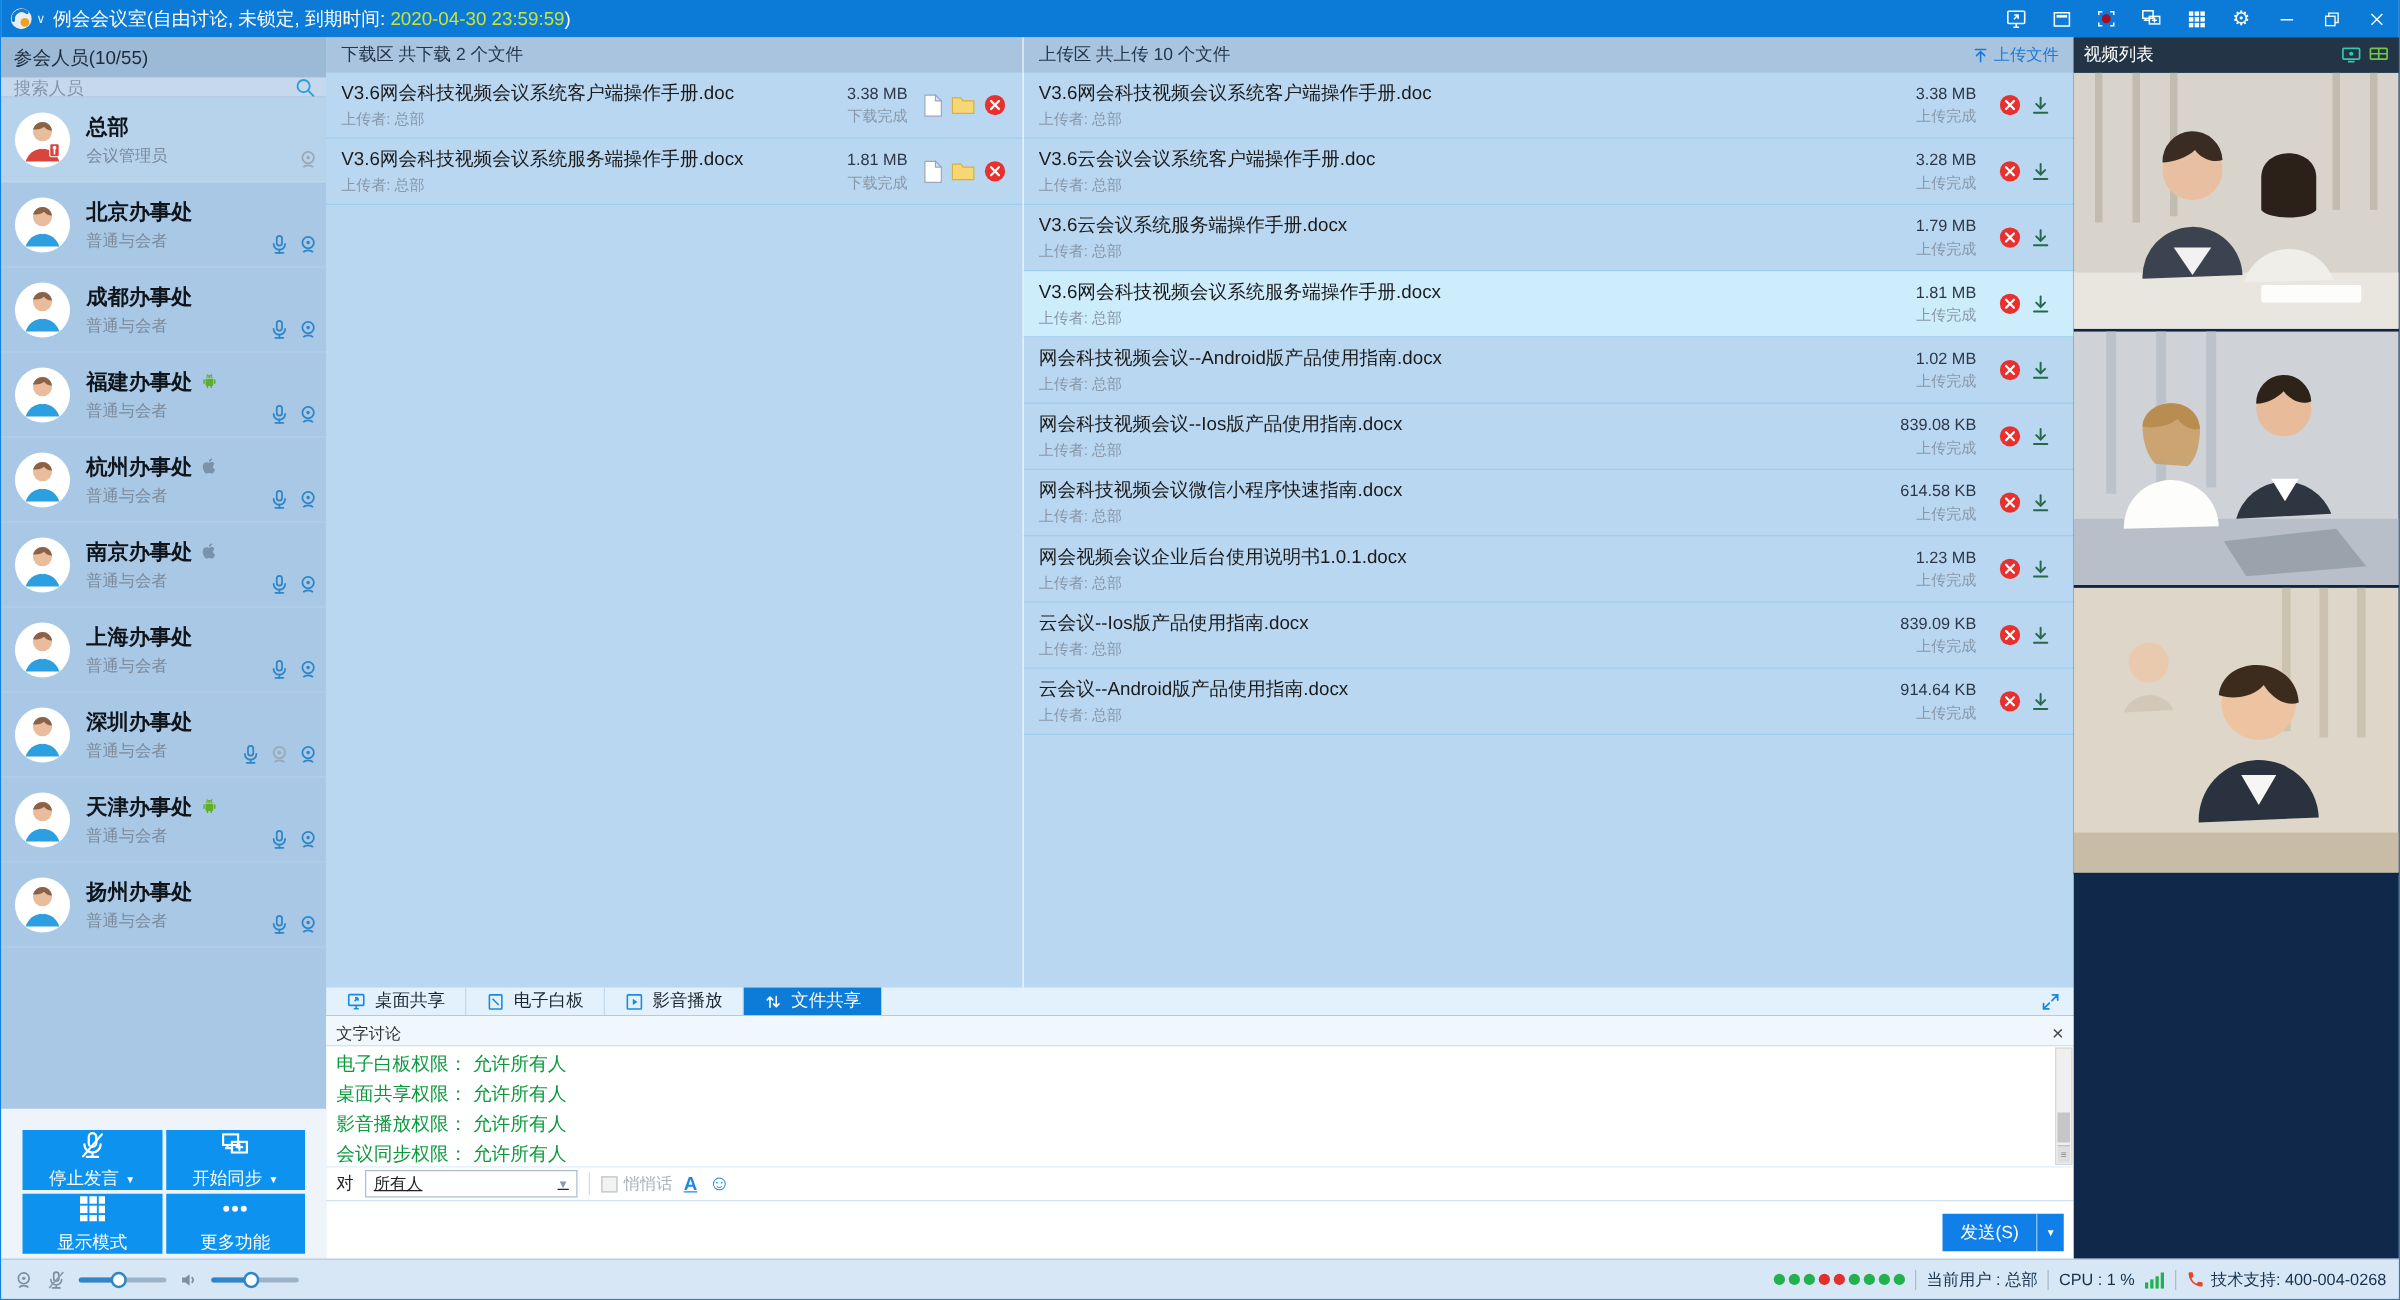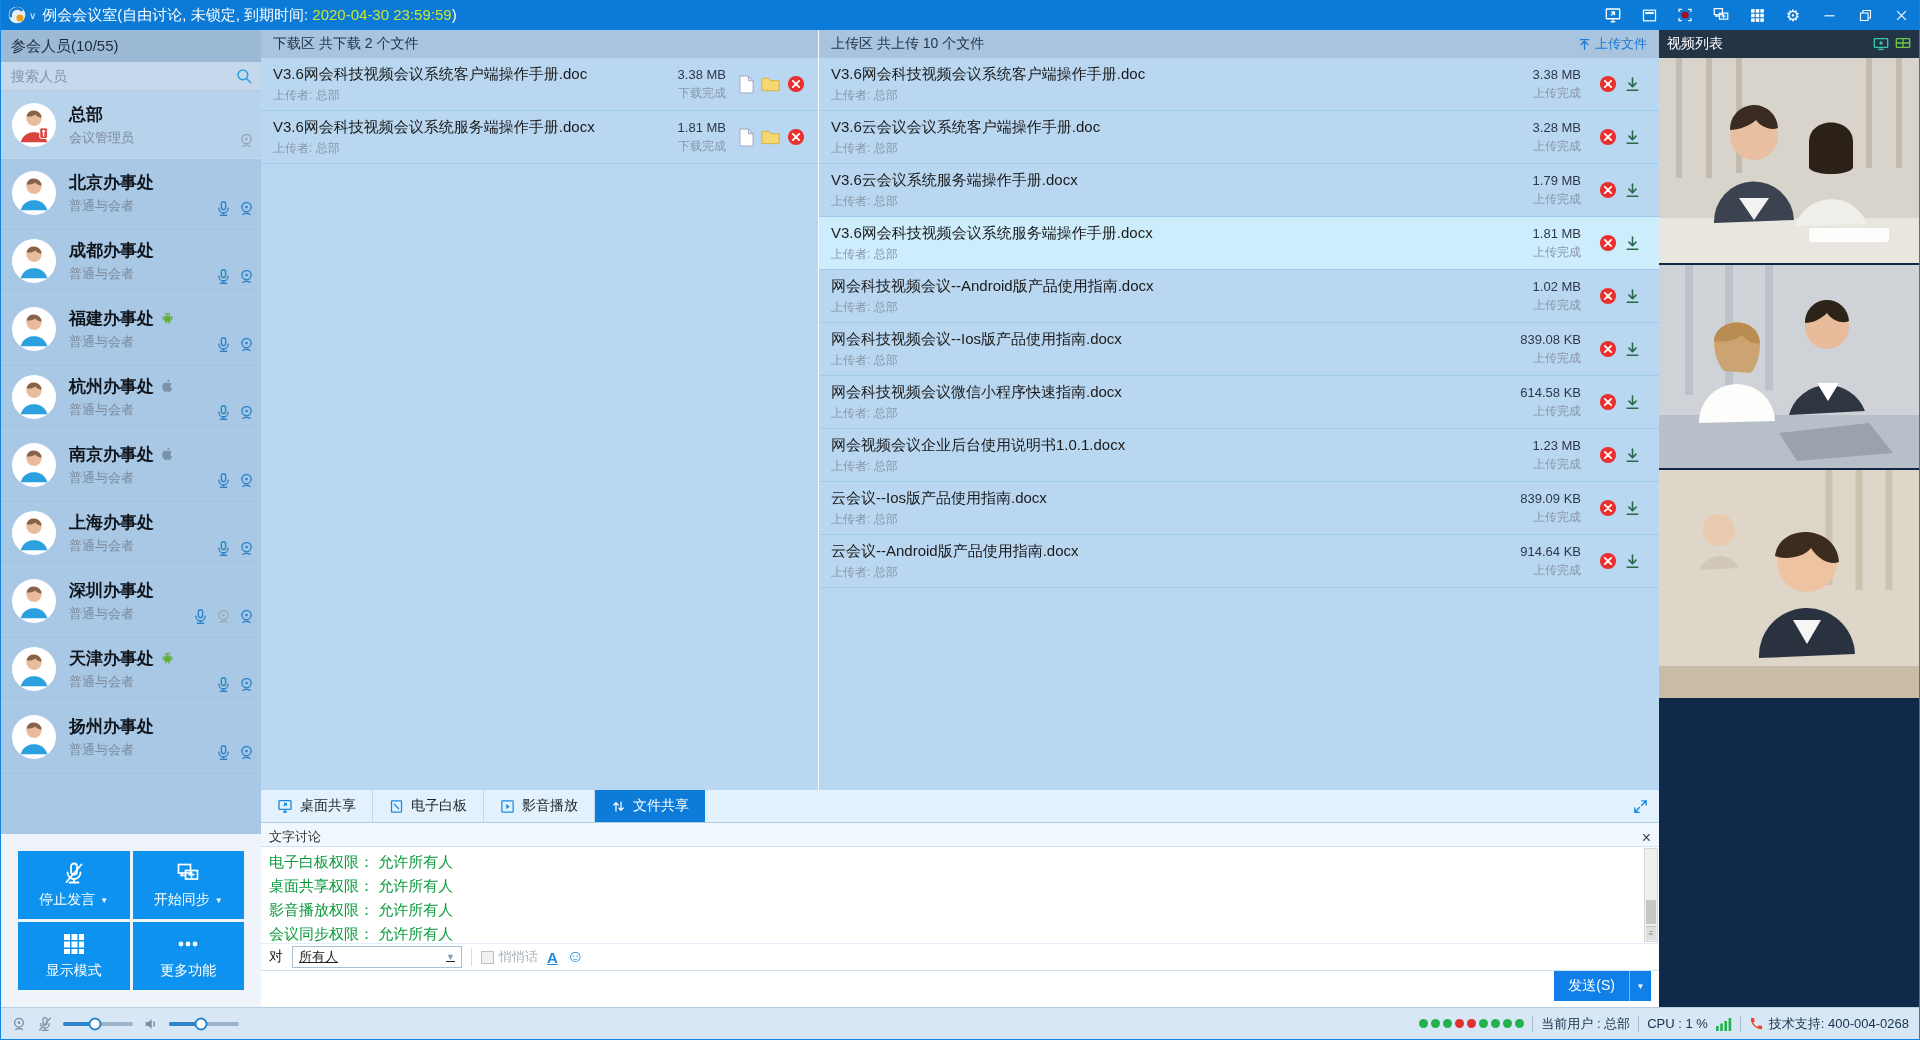--- a/index.html
+++ b/index.html
@@ -15,34 +15,34 @@
   .tb-time { color:#c9e434; }
   .tb-right { margin-left:auto; display:flex; align-items:center; gap:0; }
   .tb-ico { width:36px; height:30px; display:flex; align-items:center; justify-content:center; cursor:pointer; }
   .tb-gear { font-size:16px; color:#fff; }
 
   .content { flex:1; display:flex; min-height:0; }
 
   
   .sidebar { width:260px; flex:none; display:flex; flex-direction:column; background:#a9c8e6; }
   .sb-header { height:32px; background:#9cb9d6; display:flex; align-items:center; padding-left:10px; font-size:15px; color:#1d2c3c; flex:none; }
-  .sb-search { height:29px; background:#c6d9ec; display:flex; align-items:center; padding:0 8px 0 10px; flex:none; border-bottom:1px solid #b2c8de; }
+  .sb-search { height:16px; background:#c6d9ec; display:flex; align-items:center; padding:0 8px 0 10px; flex:none; border-bottom:1px solid #b2c8de; }
   .sb-search input { flex:1; border:none; background:transparent; outline:none; font-size:14px; color:#333; font-family:inherit; }
   .sb-search input::placeholder { color:#8496aa; }
   .p-list { flex:1; overflow:hidden; }
   .p-row { height:68px; display:flex; padding:0 6px 0 10px; align-items:center; border-bottom:1px solid rgba(255,255,255,0.12); }
   .p-row.active { background:#b7d3ec; }
   .p-avatar { width:46px; height:46px; flex:none; }
   .p-info { margin-left:12px; flex:1; min-width:0; }
   .p-name { font-size:17px; font-weight:bold; color:#10151c; display:flex; align-items:center; gap:6px; white-space:nowrap; }
   .p-role { font-size:13px; color:#7c8a9a; margin-top:3px; }
   .p-icons { display:flex; gap:6px; align-self:flex-end; margin-bottom:9px; }
   .p-icons span { display:flex; }
 
-  .sb-controls { flex:none; height:173px; background:#eef4fa; padding:17px; display:grid; grid-template-columns:1fr 1fr; grid-template-rows:1fr 1fr; gap:3px; }
+  .sb-controls { flex:none; height:120px; background:#eef4fa; padding:17px; display:grid; grid-template-columns:1fr 1fr; grid-template-rows:1fr 1fr; gap:3px; }
   .ctl-btn { background:#0d93ef; color:#fff; display:flex; flex-direction:column; align-items:center; justify-content:center; gap:6px; cursor:pointer; }
   .ctl-label { font-size:14px; display:flex; align-items:center; gap:5px; }
   .ctl-arrow { font-size:8px; }
 
   
   .main { flex:1; display:flex; flex-direction:column; min-width:0; }
   .files { height:760px; flex:none; display:flex; background:#b9d7f0; }
   .files-col { display:flex; flex-direction:column; min-width:0; }
   .dl-col { width:557px; flex:none; }
   .ul-col { flex:1; border-left:1px solid rgba(255,255,255,0.85); }
@@ -55,21 +55,21 @@
   .f-up { font-size:12px; color:#8896a8; margin-top:3px; }
   .f-size { width:95px; flex:none; text-align:right; }
   .f-size .sz { font-size:13px; color:#2c3848; }
   .f-size .st { font-size:12px; color:#8896a8; margin-top:3px; }
   .f-icons { flex:none; display:flex; align-items:center; gap:7px; justify-content:center; }
   .dl-icons { width:92px; }
   .ul-icons { width:78px; }
   .f-icons span { display:flex; cursor:pointer; }
 
   
-  .tabsrow { height:33px; flex:none; background:#e2f1fc; display:flex; align-items:stretch; border-bottom:1px solid #b0cce0; }
+  .tabsrow { height:23px; flex:none; background:#e2f1fc; display:flex; align-items:stretch; border-bottom:1px solid #b0cce0; }
   .tab { display:flex; align-items:center; gap:7px; padding:0 16px; font-size:14px; color:#1c242e; border-right:1px solid #c2daec; cursor:pointer; }
   .tab.active { background:#0c7cd8; color:#fff; border-right:none; }
   .tab-expand { margin-left:auto; margin-right:10px; align-self:center; display:flex; cursor:pointer; }
 
   
   .chat { flex:1; background:#fff; display:flex; flex-direction:column; min-height:0; }
   .chat-head { height:24px; flex:none; background:#f0f7fd; border-bottom:1px solid #cfe2f2; display:flex; align-items:flex-end; padding:0 8px; font-size:13px; color:#333; }
   .chat-close { margin-left:auto; font-size:16px; color:#444; cursor:pointer; line-height:1; }
   .chat-log { height:96px; flex:none; position:relative; padding:3px 24px 0 8px; overflow:hidden; }
   .chat-msg { font-size:15px; color:#0a9a3c; line-height:24px; white-space:nowrap; }

